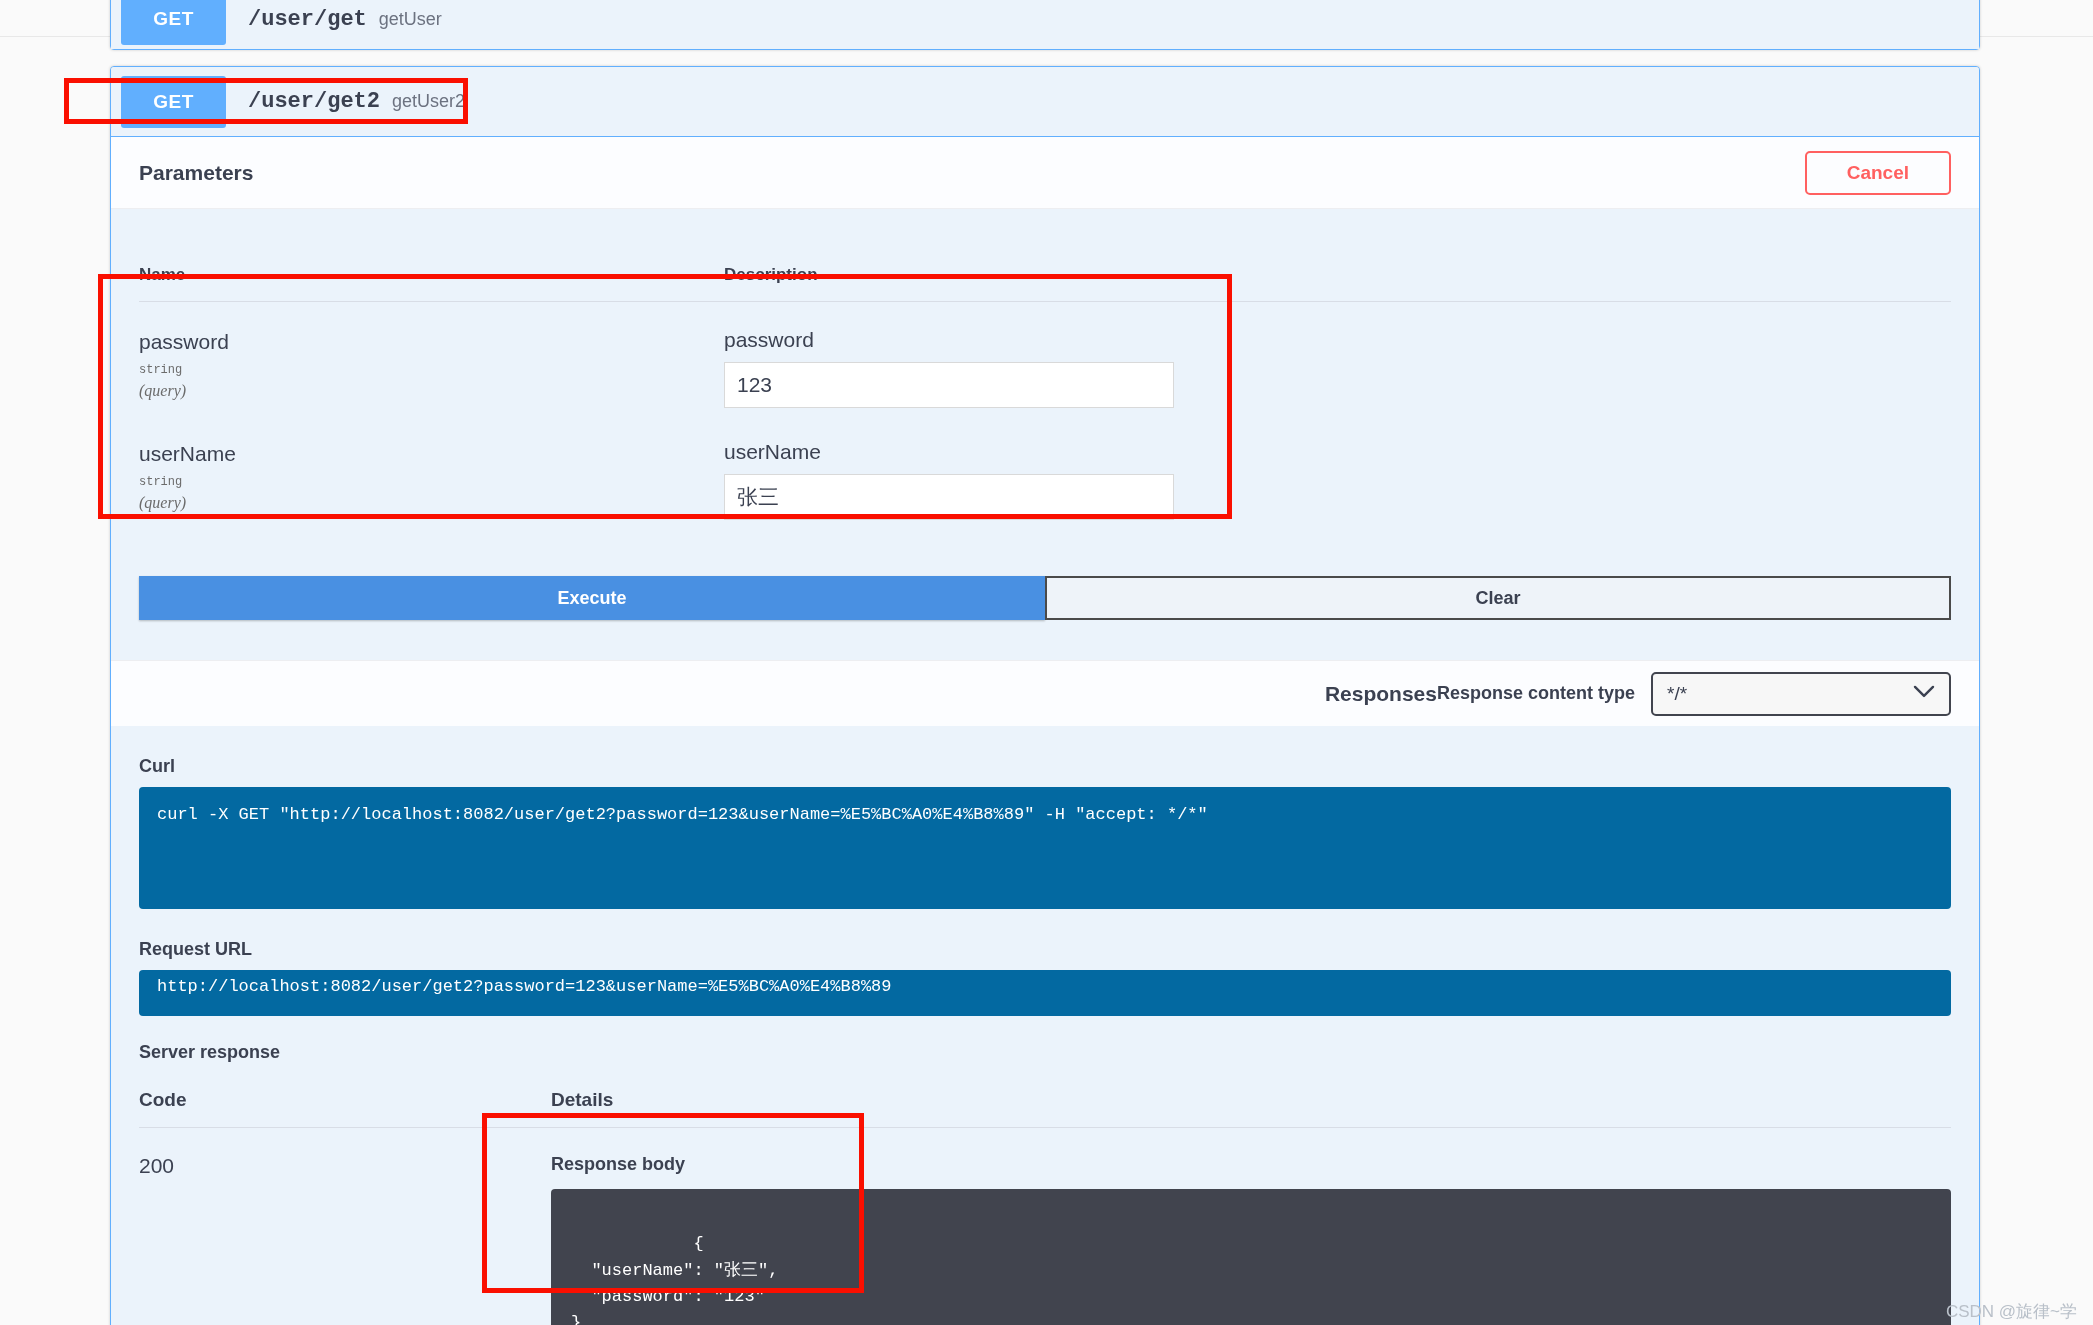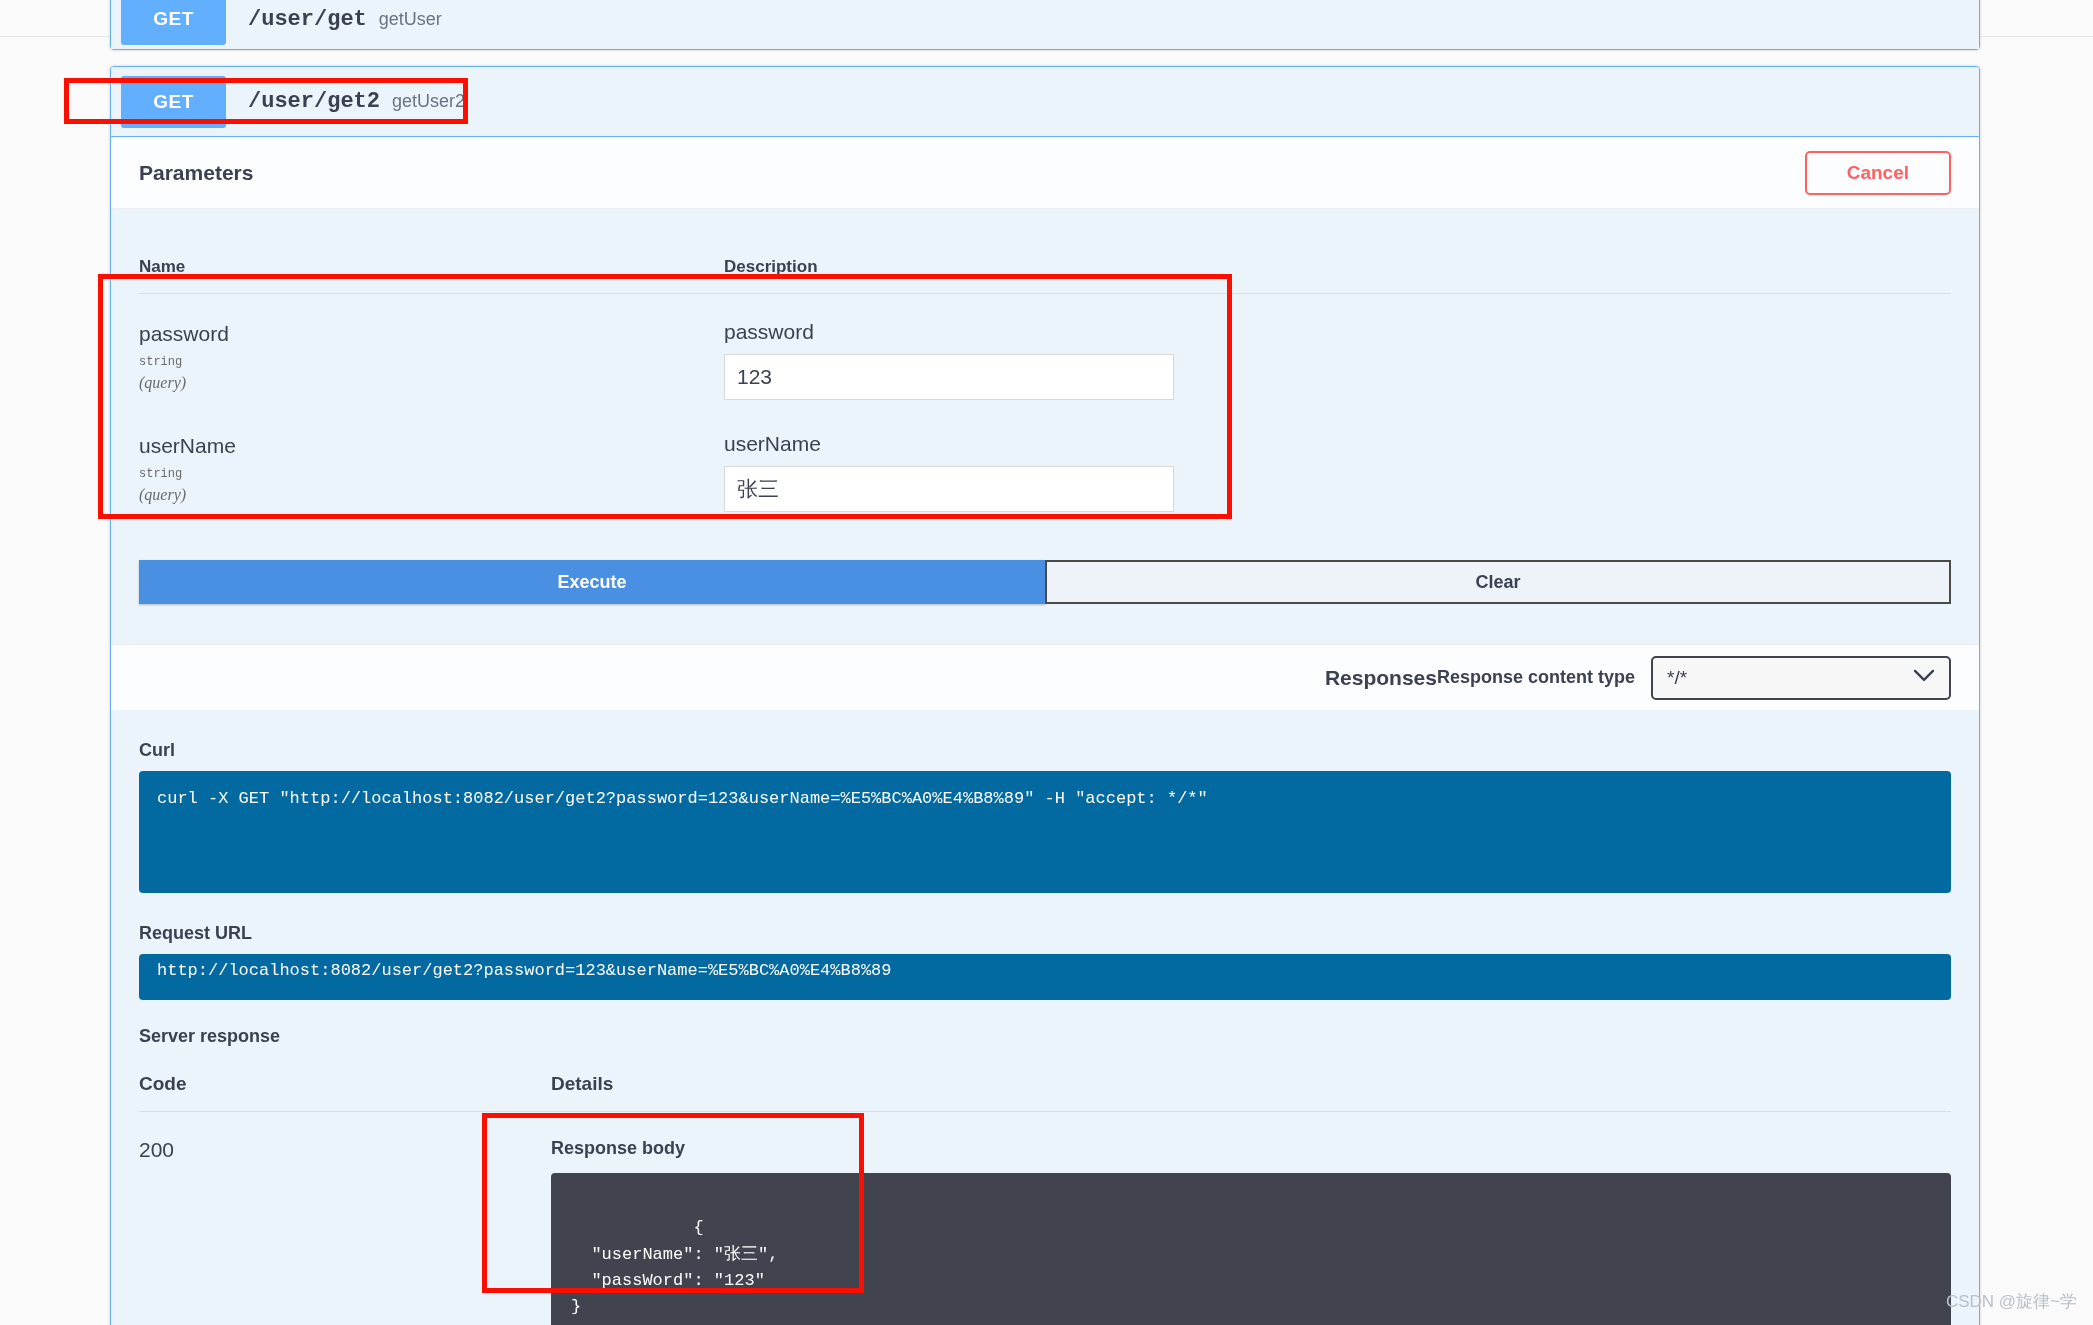--- a/index.html
+++ b/index.html
@@ -61,21 +61,21 @@
     border-bottom: 1px solid rgba(59,65,81,.08);
   }
   .sec-title { font-size: 21px; font-weight: bold; color: #3b4151; }
   .btn-cancel {
     border: 2px solid #ff6060; color: #ff6060; background: transparent;
     border-radius: 5px; font-size: 19px; font-weight: bold;
     padding: 9px 40px; cursor: pointer;
     font-family: "Liberation Sans", sans-serif;
   }
 
-  .params-wrap { padding: 8px 28px; background:#ebf3fb; }
+  .params-wrap { padding: 16px 28px; background:#ebf3fb; }
   .table-head {
     display: flex; padding: 40px 0 16px 0;
     font-size: 17px; font-weight: bold; color: #3b4151;
   }
   .col-name { width: 585px; }
   .col-desc { flex: 1; }
   .hr { height: 1px; background: #d8dde6; }
 
   .param-row { display: flex; padding: 26px 0 6px 0; }
   .p-name { width: 585px; }
@@ -182,21 +182,21 @@
   
   .annot {
     position: absolute;
     border: 5px solid #fa0f00;
     pointer-events: none;
     z-index: 40;
   }
 
   
   .watermark {
-    position: absolute; right: 16px; bottom: 12px;
+    position: absolute; right: 16px; bottom: 2px;
     font-size: 17px; color: #b9c0c9;
     font-family: "Liberation Sans", sans-serif;
     z-index: 50;
     margin-left: 18px;
   }
   .topline { position:absolute; top:36px; left:0; width:2093px; height:1px; background:#e8e8e8; }
 </style>
 </head>
 <body>
 

